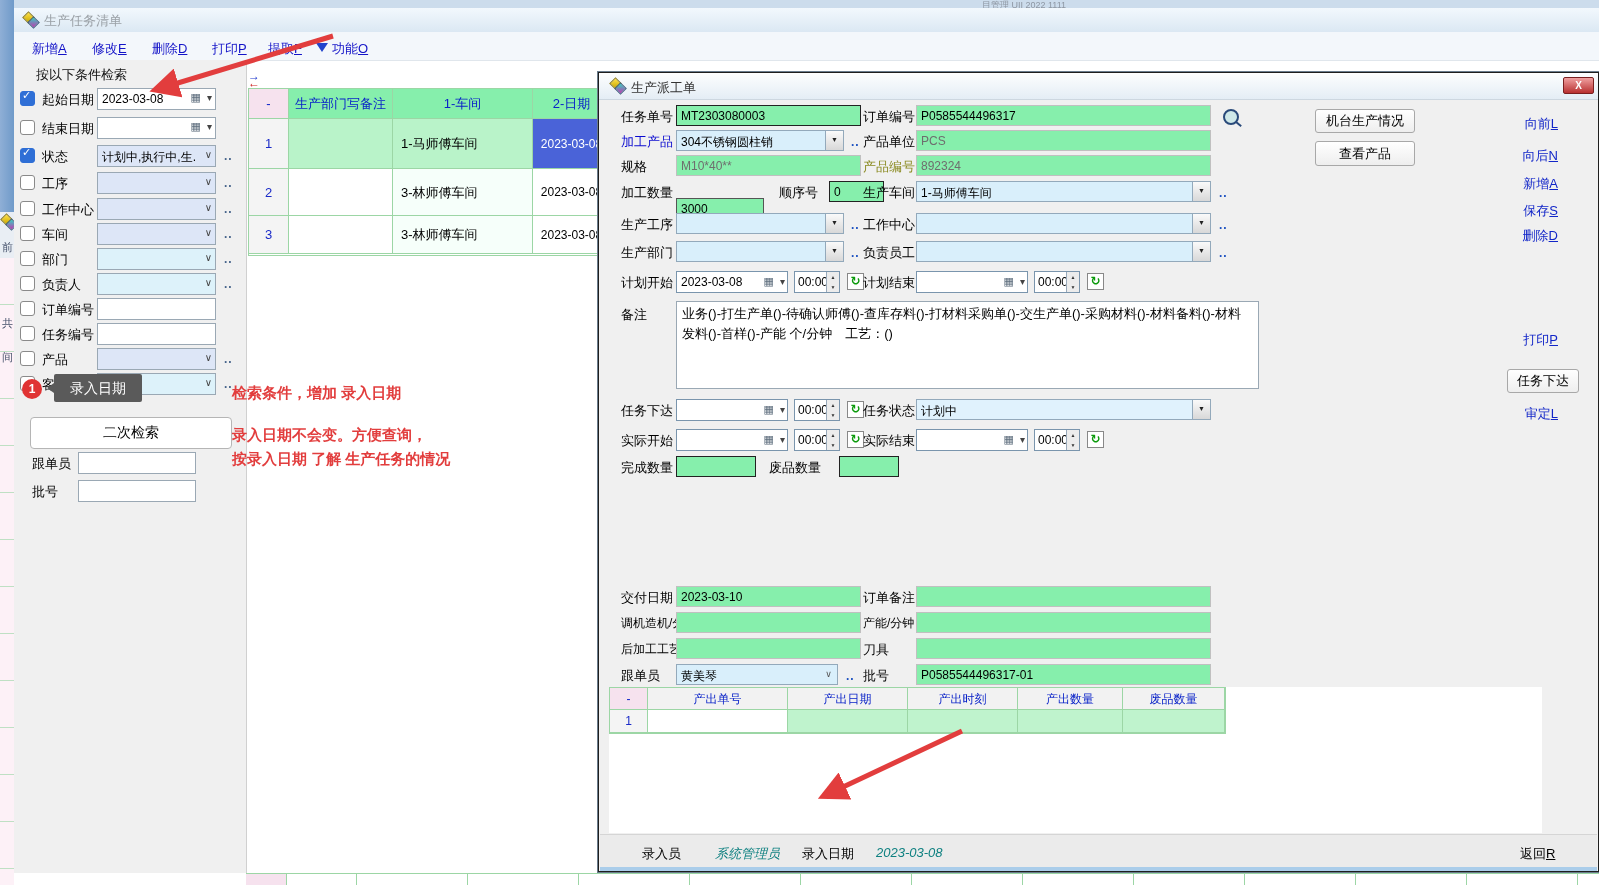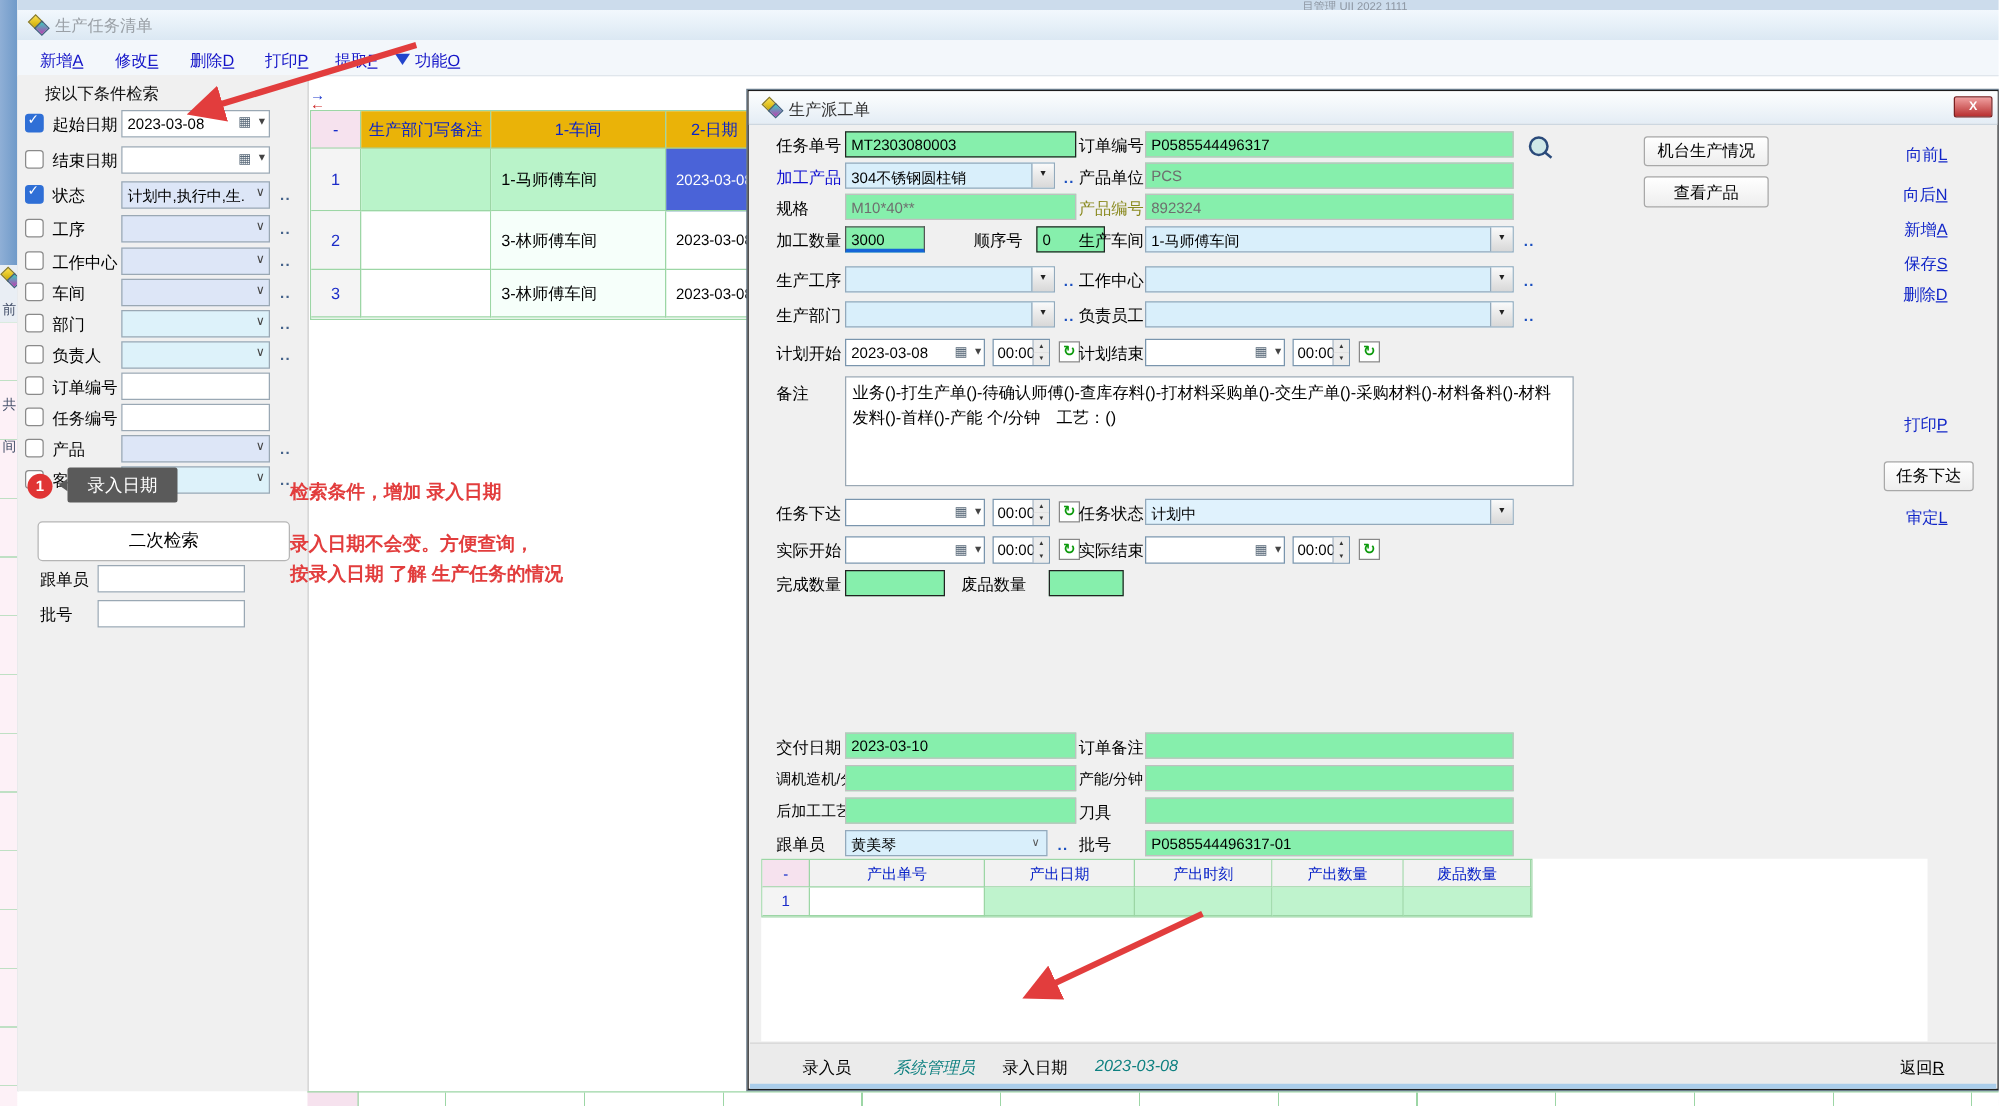--- a/index.html
+++ b/index.html
@@ -7,21 +7,21 @@
   #page { position:relative; width:1599px; height:885px; overflow:hidden; }
   .abs { position:absolute; }
 
   
   #left-strip { left:0; top:0; width:14px; height:885px; overflow:hidden; z-index:0; }
   #left-strip .blue { left:0; top:0; width:14px; height:212px; background:linear-gradient(90deg,#8fafd6,#6f9ac9); }
   #left-strip .gray { left:0; top:212px; width:14px; height:46px; background:#e9eef4; }
   #left-strip .grid { left:0; top:258px; width:14px; height:627px; background:repeating-linear-gradient(180deg,#fdf1f7 0 46px,#bfe0c4 46px 47px); }
   .lfrag { left:2px; width:14px; font-size:11px; color:#44506a; }
   #top-strip { left:14px; top:0; width:1585px; height:8px; background:#ccdcec; overflow:hidden; z-index:0; }
-  #top-frag { position:absolute; left:1028px; top:-1px; font-size:9px; color:#8d96a2; white-space:nowrap; }
+  #top-frag { position:absolute; left:968px; top:-1px; font-size:9px; color:#8d96a2; white-space:nowrap; }
 
   
   #mainwin { left:14px; top:8px; width:1585px; height:865px; background:#fff; z-index:1; border-left:1px solid #c4ccd4; }
   #mw-titlebar { left:14px; top:8px; width:1585px; height:24px; background:linear-gradient(#f2f8fd,#dbe8f3); z-index:1; }
   #mw-title { left:44px; top:12px; font-size:13px; color:#9aa0a6; z-index:2; }
   #mw-toolbar { left:14px; top:32px; width:1585px; height:28px; background:#f3f7fb; border-bottom:1px solid #e0e6ec; z-index:1; }
   .menu-item { position:absolute; top:40px; font-size:13px; color:#1414c8; z-index:2; cursor:default; }
   .mn { text-decoration:underline; }
   #fn-arrow { left:316px; top:43px; width:0; height:0; border-left:6px solid transparent; border-right:6px solid transparent; border-top:9px solid #2244cc; z-index:2; }
   #left-panel { left:14px; top:60px; width:232px; height:813px; background:#f0f0f0; border-right:1px solid #d0d0d0; z-index:1; }
@@ -51,21 +51,21 @@
   #tooltip { left:54px; top:374px; width:88px; height:28px; background:#5a5a5a; color:#fff; font-size:14px; text-align:center; line-height:28px; border-radius:2px; z-index:4; }
   #tooltip:before { content:""; position:absolute; left:-7px; top:9px; border-top:5px solid transparent; border-bottom:5px solid transparent; border-right:7px solid #5a5a5a; }
 
   #btn-secondary { left:30px; top:417px; width:200px; height:30px; background:#fff; border:1px solid #b5b5b5; border-radius:4px; font-size:14px; text-align:center; line-height:28px; z-index:2; }
   .xf-label { position:absolute; font-size:13px; color:#000; z-index:2; }
   .xf-input { position:absolute; width:118px; height:22px; background:#fff; border:1px solid #9aa8b4; box-sizing:border-box; z-index:2; }
 
   
   #task-table { left:248px; top:88px; width:362px; height:166px; border:1px solid #9cd6a5; z-index:1; background:#fff; }
   .tcell { position:absolute; box-sizing:border-box; border-right:1px solid #9cd6a5; border-bottom:1px solid #9cd6a5; font-size:13px; overflow:hidden; white-space:nowrap; }
-  .thead { background:#eab308; color:#0a23c8; text-align:center; line-height:30px; }
+  .thead { background:#86efac; color:#0a23c8; text-align:center; line-height:30px; }
   .thead.corner { background:#f6e2ee; }
   .tnum { background:#f4f4f4; color:#1a2ac8; text-align:center; }
   .swap-ic { left:248px; top:74px; width:20px; height:16px; z-index:2; font-weight:bold; }
   .swap-ic .a1 { position:absolute; left:0; top:-5px; color:#1a35cc; font-size:12px; }
   .swap-ic .a2 { position:absolute; left:0; top:2px; color:#cc2222; font-size:12px; }
 
   #bottom-grid { left:246px; top:873px; width:1353px; height:12px; border-top:1px solid #9cd6a5; background:repeating-linear-gradient(90deg,#fff 0 110px,#9cd6a5 110px 111px); z-index:1; }
   #bottom-grid-first { left:246px; top:873px; width:40px; height:12px; background:#f6e2ee; border-top:1px solid #9cd6a5; border-right:1px solid #9cd6a5; z-index:1; }
 
   
@@ -333,21 +333,21 @@
     <span class="ddots" style="left:252px;top:62px">..</span>
     <span class="dlbl" style="left:264px;top:60px">产品单位</span>
     <span class="dfld graytx" style="left:317px;top:57px;width:295px">PCS</span>
 
     <span class="dlbl" style="left:22px;top:85px">规格</span>
     <span class="dfld graytx" style="left:77px;top:82px;width:185px">M10*40**</span>
     <span class="dlbl olive" style="left:264px;top:85px">产品编号</span>
     <span class="dfld graytx" style="left:317px;top:82px;width:295px">892324</span>
 
     <span class="dlbl" style="left:22px;top:111px">加工数量</span>
-    <span class="dfld focus" style="left:77px;top:108px;width:64px">3000</span>
+    <span class="dfld focus" style="left:77px;top:125px;width:88px">3000</span>
     <span class="dlbl" style="left:180px;top:111px">顺序号</span>
     <span class="dfld strong" style="left:230px;top:108px;width:55px">0</span>
     <span class="dlbl" style="left:264px;top:111px">生产车间</span>
     <span class="dcombo" style="left:317px;top:108px;width:295px">
         <span class="cval">1-马师傅车间</span>
         <span class="cbtn">▼</span>
       </span>
     <span class="ddots" style="left:620px;top:113px">..</span>
 
     <span class="dlbl" style="left:22px;top:143px">生产工序</span>

